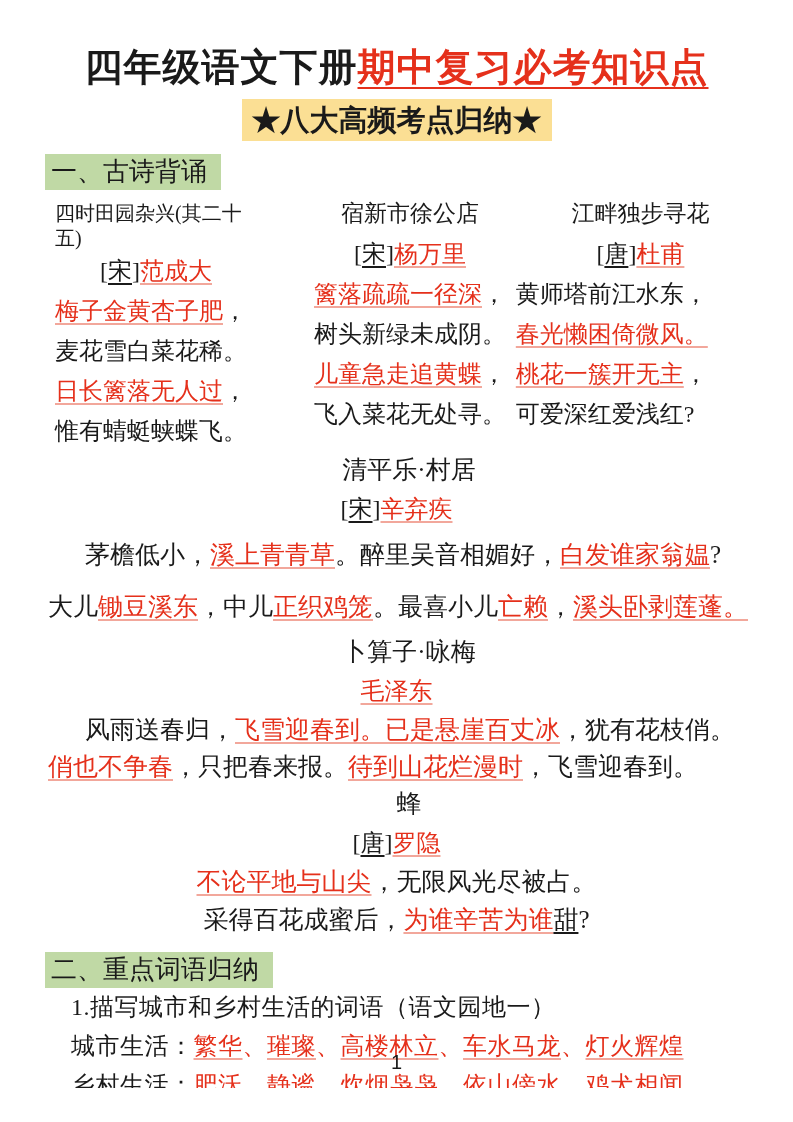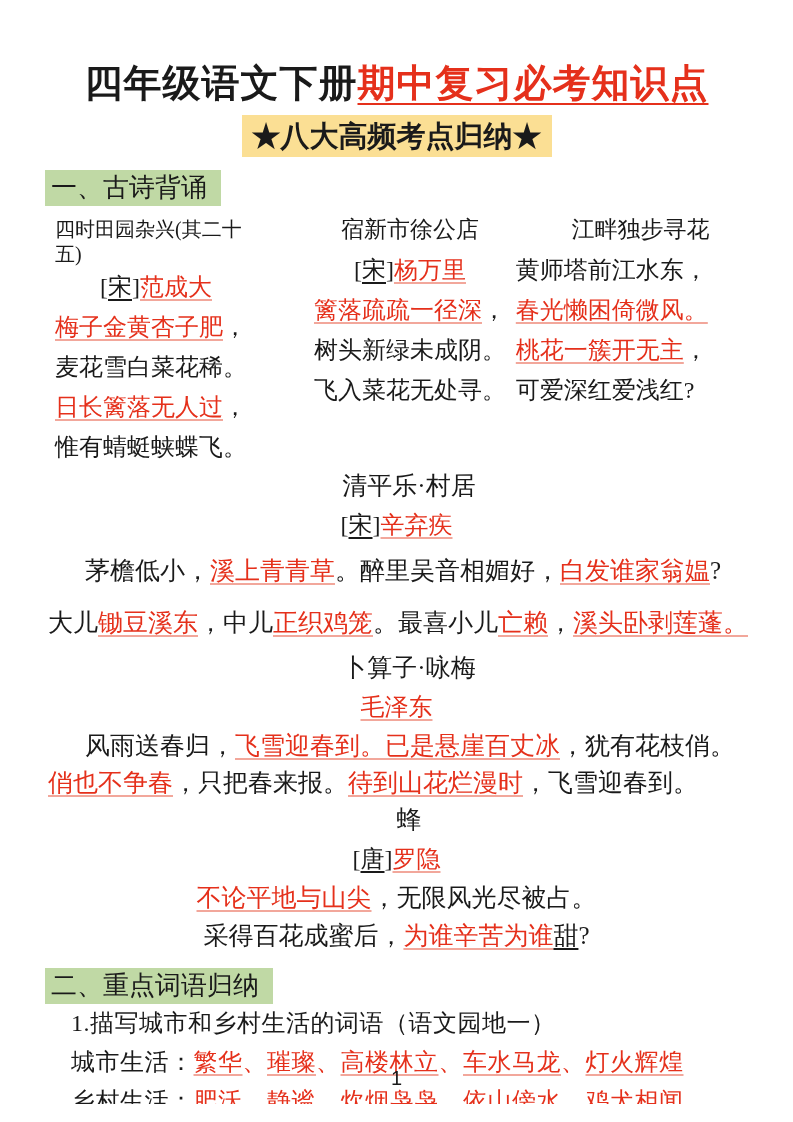--- a/index.html
+++ b/index.html
@@ -7,21 +7,21 @@
     --underline-red:#f2a79b;
     --highlight-green:#c0d9a5;
     --highlight-yellow:#fbdf94;
     --ink:#1a1a1a;
   }
   *{margin:0;padding:0;box-sizing:border-box;}
   html,body{background:#ffffff;}
   .page{
     position:relative;
     width:793px;height:1088px;
-    margin:16px auto;
+    margin:0 auto;
     background:#ffffff;
     overflow:hidden;
     color:var(--ink);
     font-family:"Liberation Serif","DejaVu Serif",serif;
   }
   
   .title{
     padding-top:44px;
     text-align:center;
     font-size:38px;font-weight:700;
@@ -128,25 +128,27 @@
       <div class="pline"><span>麦花雪白菜花稀。</span></div>
       <div class="pline"><span class="red u">日长篱落无人过</span><span>，</span></div>
       <div class="pline"><span>惟有蜻蜓蛱蝶飞。</span></div>
     </div>
 
     <div class="col2">
       <div class="poem-title">宿新市徐公店</div>
       <div class="author"><span>[</span><span class="u">宋</span><span>]</span><span class="red u">杨万里</span></div>
       <div class="pline"><span class="red u">篱落疏疏一径深</span><span>，</span></div>
       <div class="pline"><span>树头新绿未成阴。</span></div>
+      <div class="pline"><span class="red u">儿童急走追黄蝶</span><span>，</span></div>
       <div class="pline"><span>飞入菜花无处寻。</span></div>
     </div>
 
     <div class="col3">
       <div class="poem-title center">江畔独步寻花</div>
+      <div class="author center"><span>[</span><span class="u">唐</span><span>]</span><span class="red u">杜甫</span></div>
       <div class="pline"><span>黄师塔前江水东，</span></div>
       <div class="pline"><span class="red u">春光懒困倚微风。</span></div>
       <div class="pline"><span class="red u">桃花一簇开无主</span><span>，</span></div>
       <div class="pline"><span>可爱深红爱浅红?</span></div>
     </div>
 
   </div>
 
   <div class="w-title center">清平乐·村居</div>
   <div class="w-author center"><span>[</span><span class="u">宋</span><span>]</span><span class="red u">辛弃疾</span></div>

